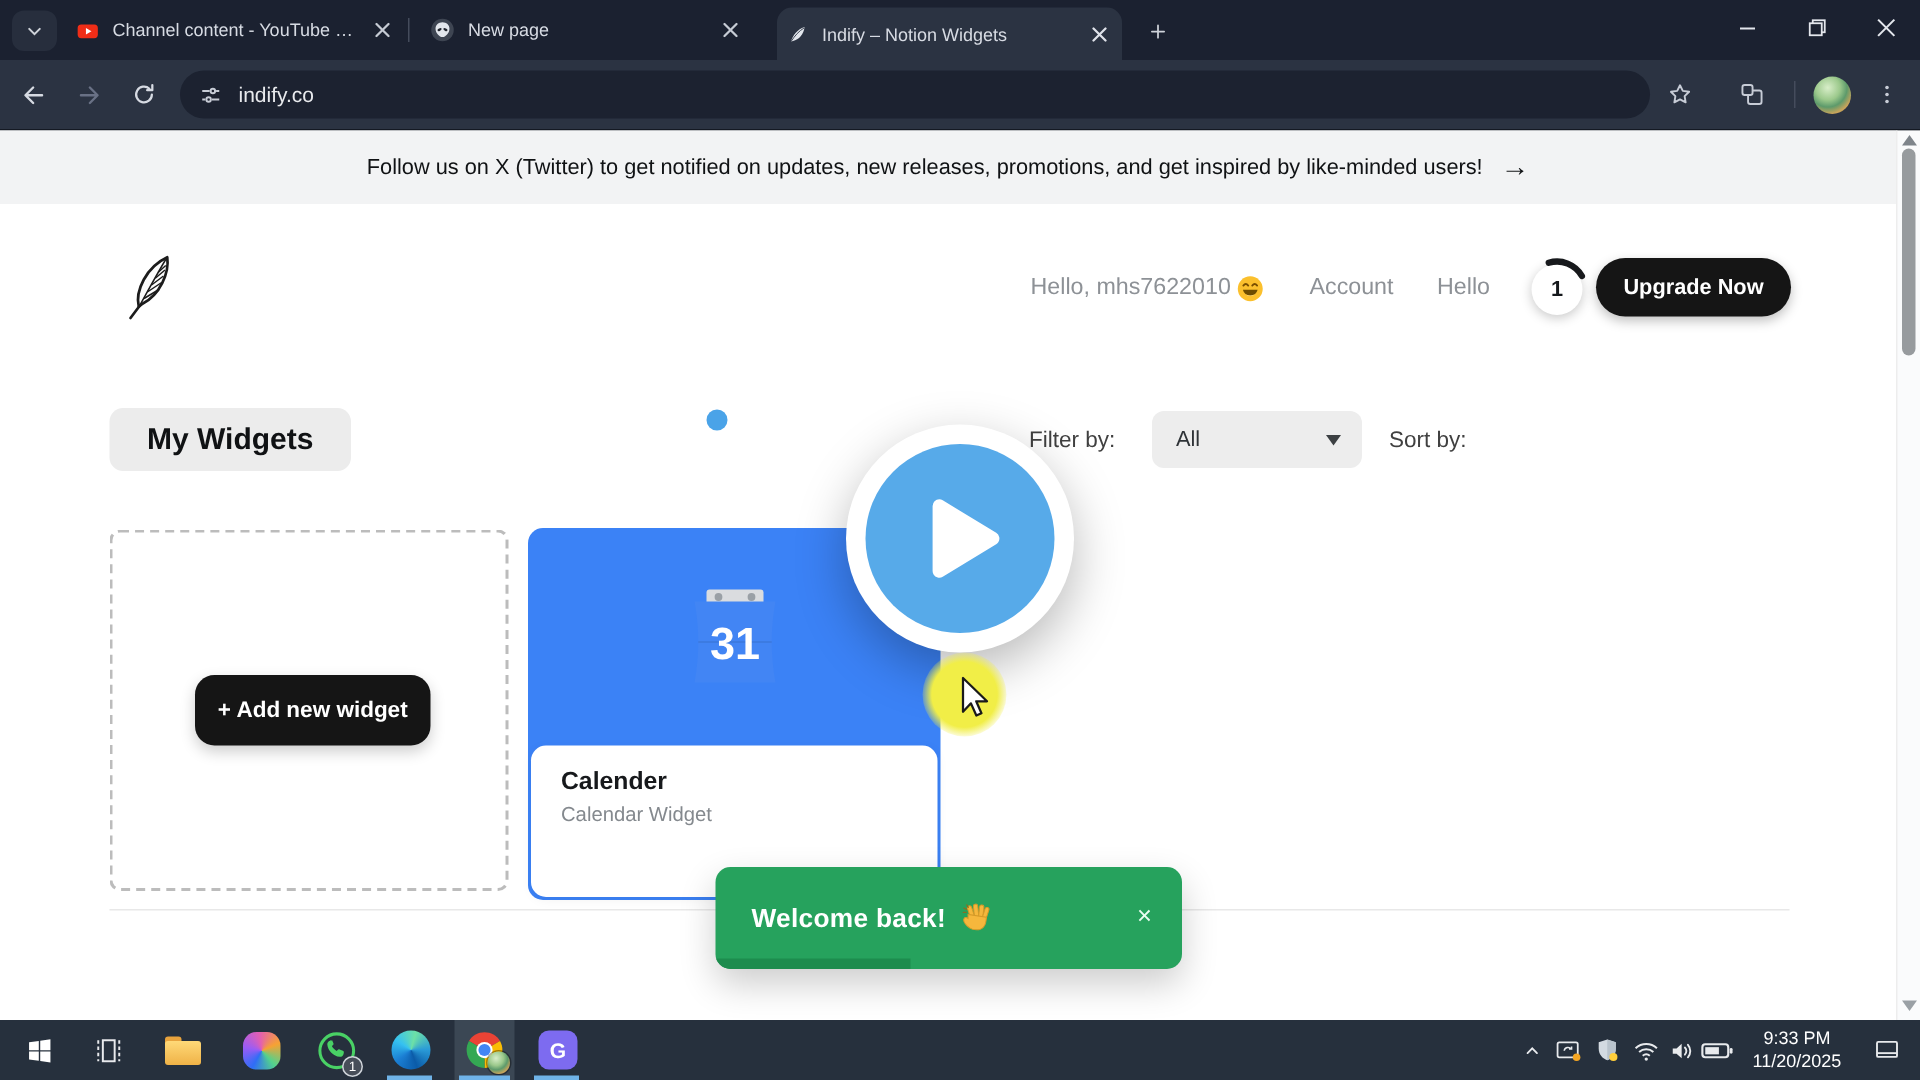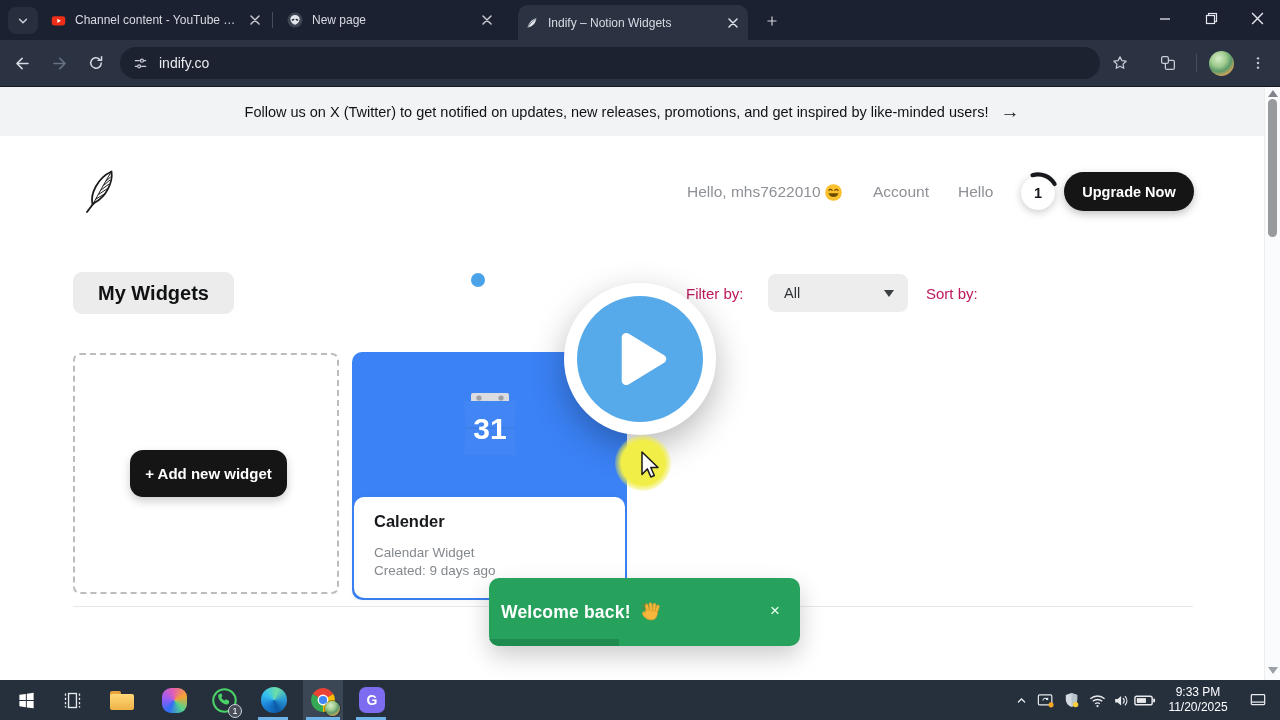--- a/index.html
+++ b/index.html
@@ -49,50 +49,50 @@
   .upgrade{position:absolute;left:1064px;top:85px;width:130px;height:39px;border-radius:21px;
            background:var(--upgrade-black,#151515);color:#fff;font-size:14.5px;font-weight:bold;
            display:flex;align-items:center;justify-content:center;box-shadow:0 3px 8px rgba(0,0,0,.25);}
 
   .tab-mywidgets{position:absolute;left:73px;top:185px;width:161px;height:42px;border-radius:9px;background:#ececec;
                  display:flex;align-items:center;justify-content:center;font-size:20px;font-weight:bold;color:#101214;}
   .tab-mydash{position:absolute;left:290px;top:185px;height:42px;display:flex;align-items:center;
               font-size:20px;font-weight:bold;color:#101214;}
   .bluedot{position:absolute;left:471px;top:186px;width:14px;height:14px;border-radius:50%;background:var(--accent-blue,#4aa3e8);}
 
-  .flt-label{position:absolute;top:198px;color:#be185d;font-size:15px;}
+  .flt-label{position:absolute;top:198px;color:#404040;font-size:15px;}
   .dropdown{position:absolute;top:187px;height:38px;border-radius:8px;background:#ededed;
             display:flex;align-items:center;padding:0 16px;box-sizing:border-box;font-size:14.5px;color:#2f3337;}
   .caret{position:absolute;right:14px;top:16px;width:0;height:0;border-left:5.5px solid transparent;
          border-right:5.5px solid transparent;border-top:7px solid #3c4043;}
 
   .card-add{position:absolute;left:73px;top:266px;width:266px;height:241px;border:2px dashed #bcbcbc;border-radius:7px;box-sizing:border-box;background:#fff;}
   .btn-add{position:absolute;left:55px;top:95px;width:157px;height:47px;border-radius:13px;background:var(--upgrade-black,#151515);
            color:#fff;font-size:15px;font-weight:bold;display:flex;align-items:center;justify-content:center;box-shadow:0 4px 10px rgba(0,0,0,.2);}
 
   .card-widget{position:absolute;left:352px;top:265px;width:275px;height:248px;border-radius:10px;background:#3b82f6;}
   .cal-icon{position:absolute;left:105px;top:40px;width:66px;height:68px;}
   .card-info{position:absolute;left:2px;top:145px;width:271px;height:101px;border-radius:10px;background:#fff;
              box-shadow:0 2px 8px rgba(0,0,0,.05);box-sizing:border-box;padding:15px 0 0 20px;}
-  .w-title{font-size:16.5px;font-weight:bold;color:#17191c;margin-bottom:13px;}
+  .w-title{font-size:16.5px;font-weight:bold;color:#17191c;margin-bottom:3px;}
   .w-sub,.w-created{font-size:13.5px;color:#84898e;line-height:1.35;}
 
   .play-outer{position:absolute;left:564px;top:196px;width:152px;height:152px;border-radius:50%;background:#fff;
               box-shadow:0 12px 34px rgba(0,0,0,.28);display:flex;align-items:center;justify-content:center;}
   .play-inner{width:126px;height:126px;border-radius:50%;background:var(--play-blue,#57aae9);
               display:flex;align-items:center;justify-content:center;}
   .play-inner svg{margin-left:8px;}
   .highlight{position:absolute;left:615px;top:348px;width:56px;height:56px;border-radius:50%;
              background:radial-gradient(circle,var(--highlight-yellow,#f1ee47) 55%,rgba(241,238,71,0) 75%);}
   .cursor{position:absolute;left:636px;top:363px;width:24px;height:32px;}
 
   .divider{position:absolute;left:73px;top:519px;width:1120px;height:1px;background:#e8e8e8;}
 
-  .toast{position:absolute;left:489px;top:491px;width:311px;height:68px;border-radius:10px;background:var(--toast-green,#26a25d);
-         box-shadow:0 10px 24px rgba(0,0,0,.2);display:flex;align-items:center;padding-left:12px;box-sizing:border-box;overflow:hidden;}
+  .toast{position:absolute;left:477px;top:491px;width:311px;height:68px;border-radius:10px;background:var(--toast-green,#26a25d);
+         box-shadow:0 10px 24px rgba(0,0,0,.2);display:flex;align-items:center;padding-left:24px;box-sizing:border-box;overflow:hidden;}
   .toast-msg{color:#fff;font-size:17.5px;font-weight:600;letter-spacing:.2px;}
   .toast-wave{margin-left:9px;}
   .toast-close{position:absolute;right:12px;top:20px;width:26px;height:26px;color:#eafef2;font-size:17px;
                display:flex;align-items:center;justify-content:center;}
   .toast-bar{position:absolute;left:0;bottom:0;width:130px;height:7px;background:var(--toast-progress,#1d8c4e);border-radius:0 0 0 10px;}
 
   
   .scrollbar{position:absolute;top:87px;right:0;width:16px;height:593px;background:#fafbfc;border-left:1px solid #ededed;box-sizing:border-box;}
   .sb-up{position:absolute;left:3px;top:3px;width:0;height:0;border-left:5px solid transparent;border-right:5px solid transparent;border-bottom:7px solid #7f858b;}
   .sb-down{position:absolute;left:3px;bottom:6px;width:0;height:0;border-left:5px solid transparent;border-right:5px solid transparent;border-top:7px solid #9aa0a5;}
@@ -308,21 +308,20 @@
         <rect x="14" y="1" width="38" height="10" rx="2" fill="#dadcdf"></rect>
         <circle cx="22" cy="6" r="2.6" fill="#9aa0a6"></circle>
           <circle cx="44" cy="6" r="2.6" fill="#9aa0a6"></circle>
         <path d="M6 9 Q11 36 6 63 L60 63 Q55 36 60 9 Z" fill="#4285f4"></path>
         <path d="M8.5 36h49" stroke="#3b78dd" stroke-width="1"></path>
         <text x="33" y="47" font-size="30" font-weight="bold" fill="#ffffff" text-anchor="middle" font-family="Liberation Sans, sans-serif">31</text>
       </svg>
       <div class="card-info">
         <div class="w-title">Calender</div>
         <div class="w-sub">Calendar Widget</div>
-        <div class="w-created">Created: 9 days ago</div>
       </div>
     </div>
 
     <div class="play-outer">
       <div class="play-inner">
         <svg width="52" height="56" viewBox="0 0 40 44">
           <path d="M6 5l28 17L6 39z" fill="#fff" stroke="#fff" stroke-width="7" stroke-linejoin="round"></path>
         </svg>
       </div>
     </div>

